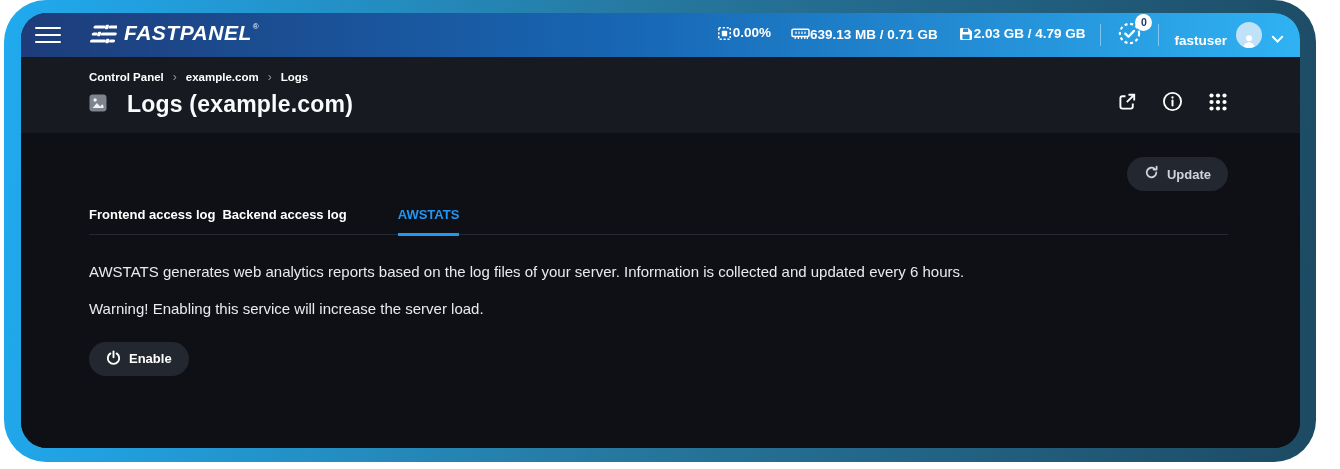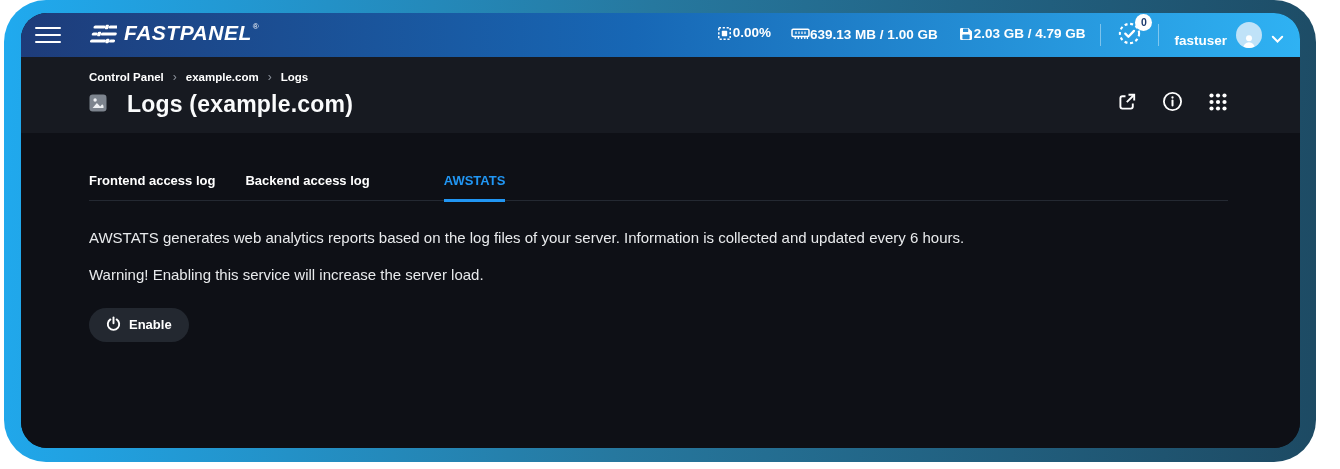--- a/index.html
+++ b/index.html
@@ -58,21 +58,21 @@
   .icon-btn{background:none;border:none;cursor:pointer;display:flex;align-items:center;padding:0;}
 
   
   .content{flex:1;background:var(--panel-bg);padding:24px 72px 20px 68px;}
   .update-row{display:flex;justify-content:flex-end;}
   .pill-btn{
     display:inline-flex;align-items:center;gap:8px;
     background:var(--btn-bg);border:none;border-radius:17px;cursor:pointer;
     padding:8px 17px;font-family:inherit;font-size:13px;font-weight:700;color:#cfd3da;
   }
-  .tabs{display:flex;gap:30px;margin-top:16px;border-bottom:1px solid #242932;}
+  .tabs{display:flex;gap:7px;margin-top:16px;border-bottom:1px solid #242932;}
   .tab{
     font-size:13px;font-weight:700;color:#fff;cursor:pointer;
     padding:0 0 11px;border-bottom:3px solid transparent;margin-bottom:-2px;white-space:nowrap;
   }
   .tab.active{color:var(--accent);border-bottom-color:var(--accent);margin-left:44px;}
   .para{font-size:15px;color:#e8eaec;line-height:1.45;margin-top:26px;}
   .para + .para{margin-top:15px;}
   .enable-btn{margin-top:22px;color:#fff;}
 </style>
 </head>
@@ -119,21 +119,21 @@
       </div>
 
       <div class="stat">
         <span>
           <svg width="19" height="14" viewBox="0 0 19 14">
             <rect x="1" y="2.2" width="17" height="7.2" rx="1.2" fill="none" stroke="#fff" stroke-width="1.5"></rect>
             <path d="M4.2 9.4v2.6M7.4 9.4v2.6M10.6 9.4v2.6M13.8 9.4v2.6M16.4 9.4v2.6" stroke="#fff" stroke-width="1.3"></path>
             <path d="M5 4.6v2.4M8 4.6v2.4M11 4.6v2.4M14 4.6v2.4" stroke="#fff" stroke-width="1.2"></path>
           </svg>
         </span>
-        <span>639.13 MB / 1.00 GB</span>
+        <span>639.13 MB / 0.71 GB</span>
       </div>
 
       <div class="stat">
         <span>
           <svg width="16" height="16" viewBox="0 0 16 16">
             <path d="M2 3.3A1.3 1.3 0 0 1 3.3 2h7.2L14 5.5v7.2a1.3 1.3 0 0 1-1.3 1.3H3.3A1.3 1.3 0 0 1 2 12.7z" fill="#fff"></path>
             <rect x="5" y="2.4" width="5.2" height="3.6" rx="0.5" fill="#2a8fd6"></rect>
             <rect x="4.4" y="8.6" width="7.2" height="4.6" rx="0.7" fill="#2a8fd6"></rect>
           </svg>
         </span>
@@ -219,20 +219,31 @@
               <circle cx="3.5" cy="16.5" r="2.1"></circle>
                 <circle cx="10" cy="16.5" r="2.1"></circle>
                 <circle cx="16.5" cy="16.5" r="2.1"></circle>
             </svg>
           </span>
         </button>
       </div>
     </div>
 
     <div class="content">
+      <div class="update-row">
+        <button class="pill-btn">
+          <span>
+            <svg width="15" height="15" viewBox="0 0 15 15" fill="none" stroke="#cfd3da" stroke-width="1.8" stroke-linecap="round">
+              <path d="M12.3 7.5a4.8 4.8 0 1 1-1.6-3.6"></path>
+              <path d="M12.6 1.6v3h-3" stroke-linejoin="round"></path>
+            </svg>
+          </span>
+          <span>Update</span>
+        </button>
+      </div>
 
       <div class="tabs">
         <div class="tab">Frontend access log</div>
         <div class="tab">Backend access log</div>
         <div class="tab active">AWSTATS</div>
       </div>
 
       <p class="para">AWSTATS generates web analytics reports based on the log files of your server. Information is collected and updated every 6 hours.</p>
       <p class="para">Warning! Enabling this service will increase the server load.</p>
 

